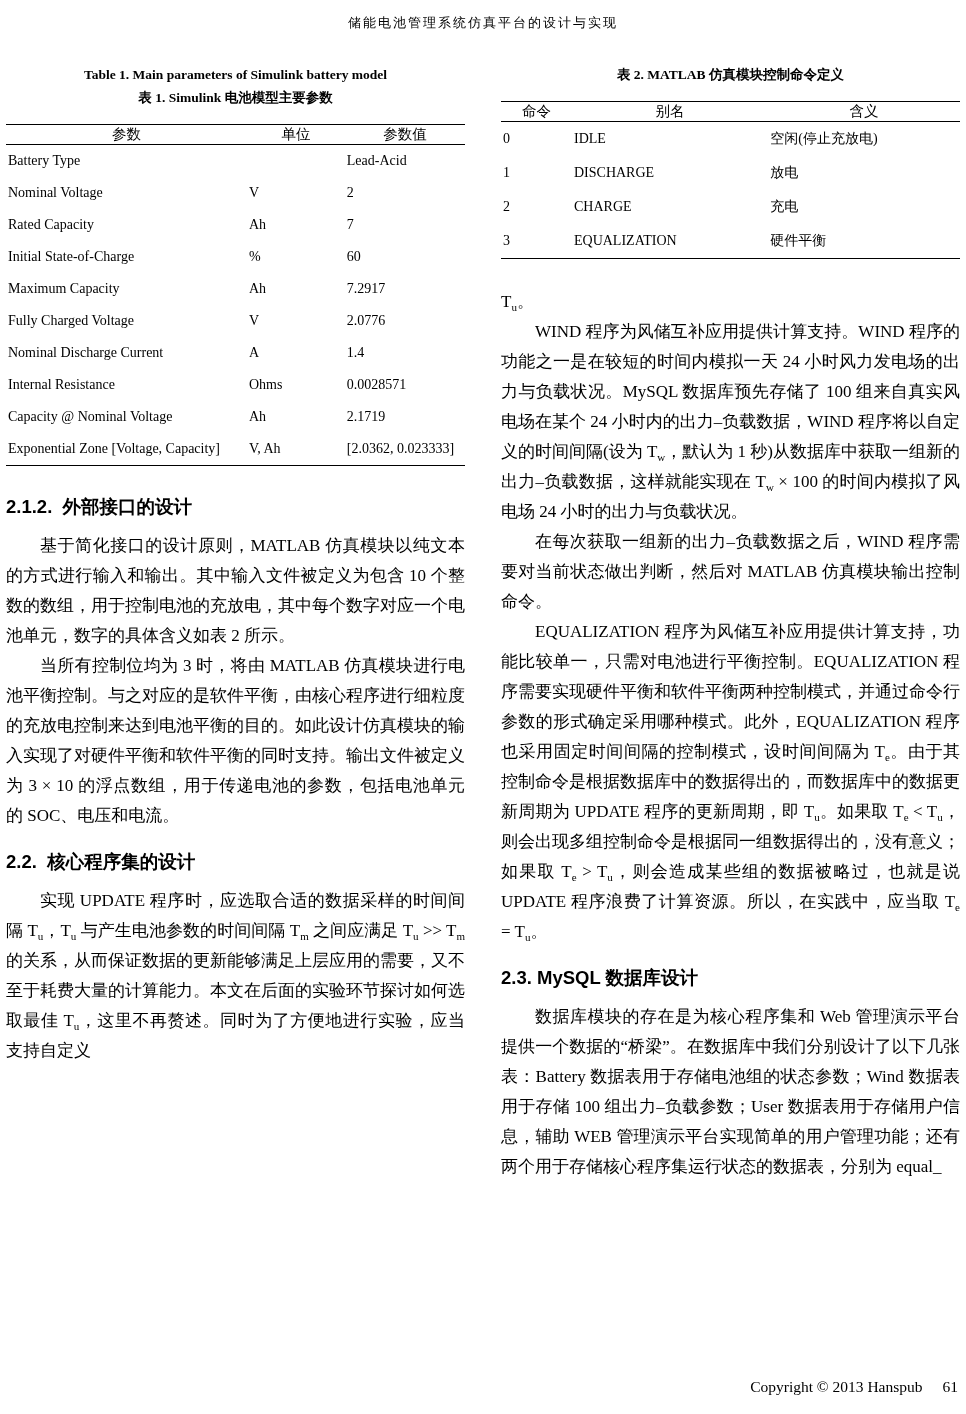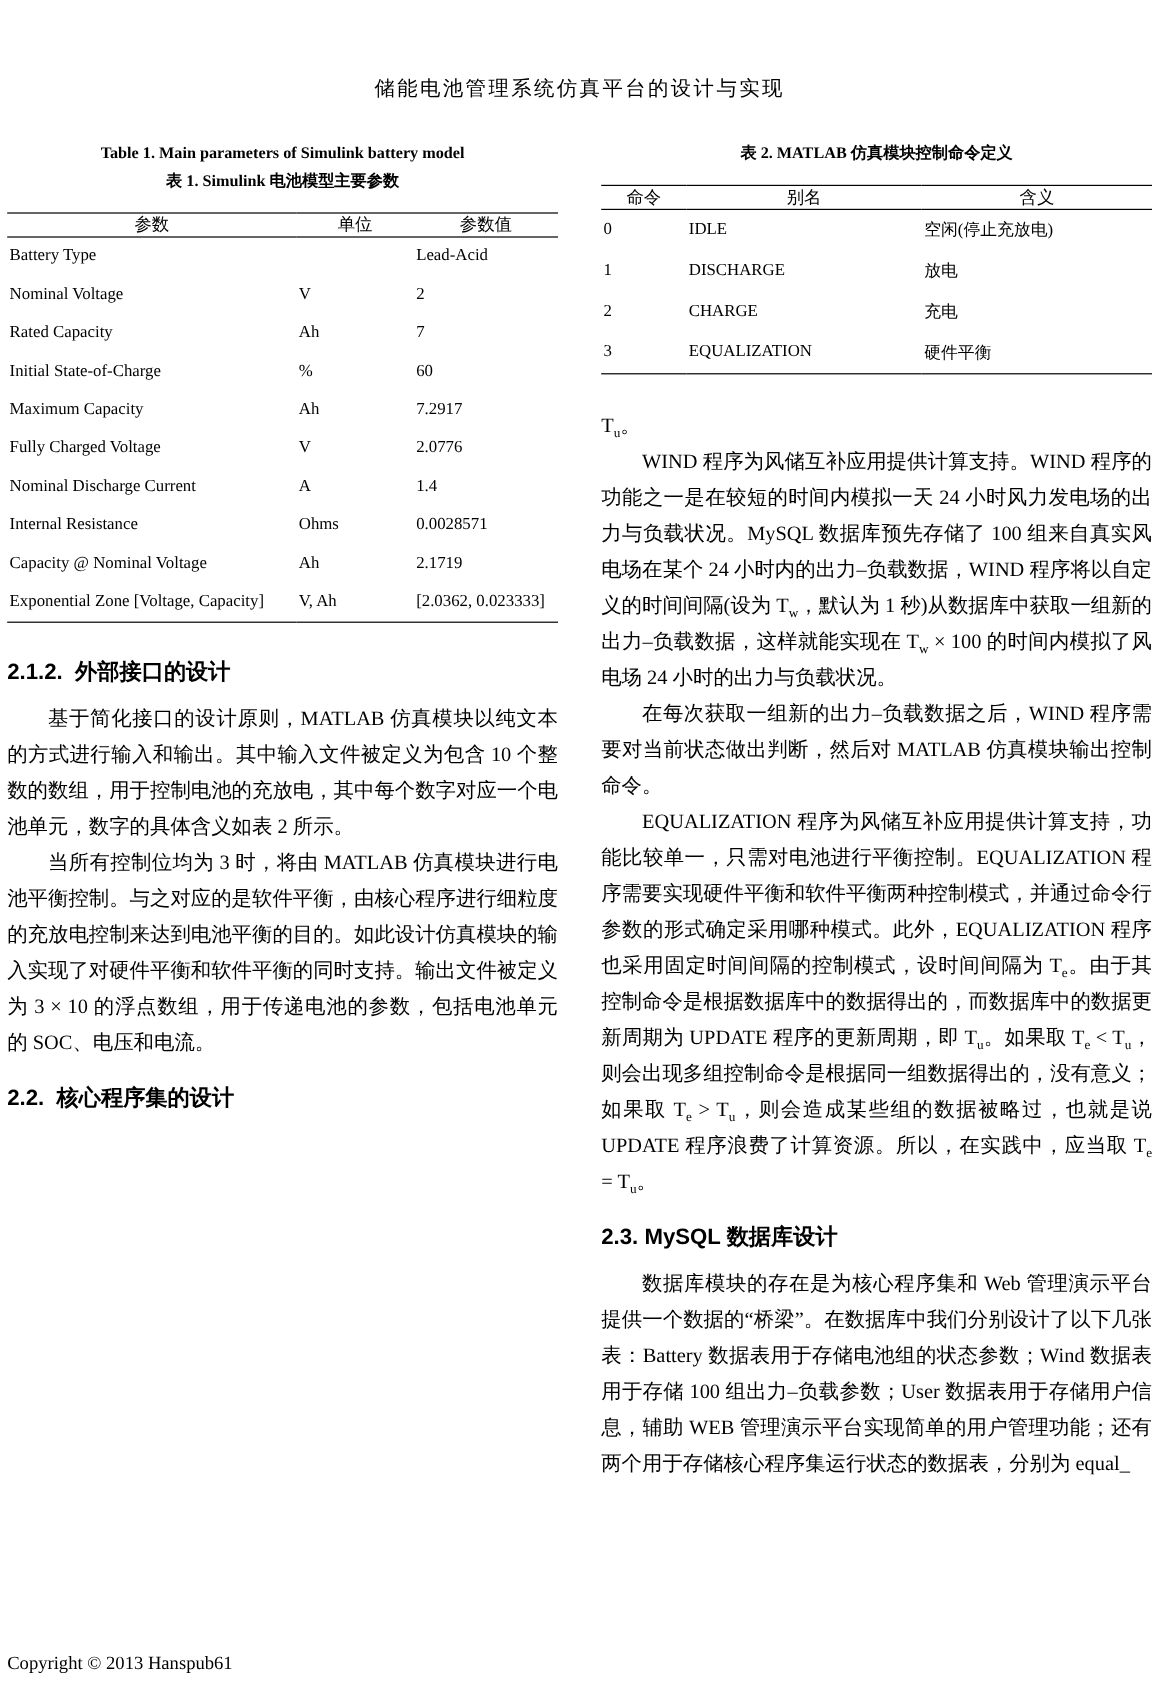--- a/index.html
+++ b/index.html
@@ -6,24 +6,23 @@
   body {
     width: 966px; height: 1414px;
     font-family: "Liberation Serif", "DejaVu Serif", serif;
     color: #000;
     position: relative;
     overflow: hidden;
   }
   .page { position: relative; width: 100%; height: 100%; box-sizing: border-box; padding: 10px 6px 0; }
   .title {
     text-align: center;
-    font-size: 17px;
+    font-size: 13px;
     letter-spacing: 2px;
     padding-top: 4px;
-    margin-top: 48px;
   }
   .columns { display: flex; gap: 36px; margin-top: 32px; }
   .col { flex: 1; min-width: 0; }
   .tcaption {
     text-align: center;
     font-weight: bold;
     font-size: 13.5px;
     line-height: 1.7;
   }
   table { width: 100%; border-collapse: collapse; margin-top: 14px; font-size: 14px; table-layout: fixed; }
@@ -57,22 +56,23 @@
     text-align: justify;
     font-size: 17px;
     line-height: 30px;
   }
   p.para.no-indent { text-indent: 0; margin-top: 12px; }
   sub { font-size: 11px; line-height: 0; }
   .footer {
     position: absolute;
     left: 6px; right: 8px; bottom: 18px;
     display: flex;
-    justify-content: flex-start;
+    justify-content: flex-end;
     font-size: 15.5px;
+    gap: 20px;
   }
 </style>
 </head>
 <body>
 
 <div class="page">
 
   <div class="title">储能电池管理系统仿真平台的设计与实现</div>
 
   <div class="columns">
@@ -141,20 +141,21 @@
               <td>V, Ah</td>
               <td>[2.0362, 0.023333]</td>
             </tr>
           </tbody>
       </table>
       <div class="text-blocks">
           <div class="sec-heading">2.1.2.&nbsp;&nbsp;外部接口的设计</div>
           <p class="para">基于简化接口的设计原则，MATLAB 仿真模块以纯文本的方式进行输入和输出。其中输入文件被定义为包含 10 个整数的数组，用于控制电池的充放电，其中每个数字对应一个电池单元，数字的具体含义如表 2 所示。</p>
           <p class="para">当所有控制位均为 3 时，将由 MATLAB 仿真模块进行电池平衡控制。与之对应的是软件平衡，由核心程序进行细粒度的充放电控制来达到电池平衡的目的。如此设计仿真模块的输入实现了对硬件平衡和软件平衡的同时支持。输出文件被定义为 3 × 10 的浮点数组，用于传递电池的参数，包括电池单元的 SOC、电压和电流。</p>
           <div class="sec-heading">2.2.&nbsp;&nbsp;核心程序集的设计</div>
+          <p class="para">实现 UPDATE 程序时，应选取合适的数据采样的时间间隔 T<sub>u</sub>，T<sub>u</sub> 与产生电池参数的时间间隔 T<sub>m</sub> 之间应满足 T<sub>u</sub> &gt;&gt; T<sub>m</sub> 的关系，从而保证数据的更新能够满足上层应用的需要，又不至于耗费大量的计算能力。本文在后面的实验环节探讨如何选取最佳 T<sub>u</sub>，这里不再赘述。同时为了方便地进行实验，应当支持自定义</p>
         </div>
     </div>
 
     <div class="col">
       <div class="tcaption">
         <div>表 2. MATLAB 仿真模块控制命令定义</div>
       </div>
       <table class="t2">
         <thead>
             <tr>

